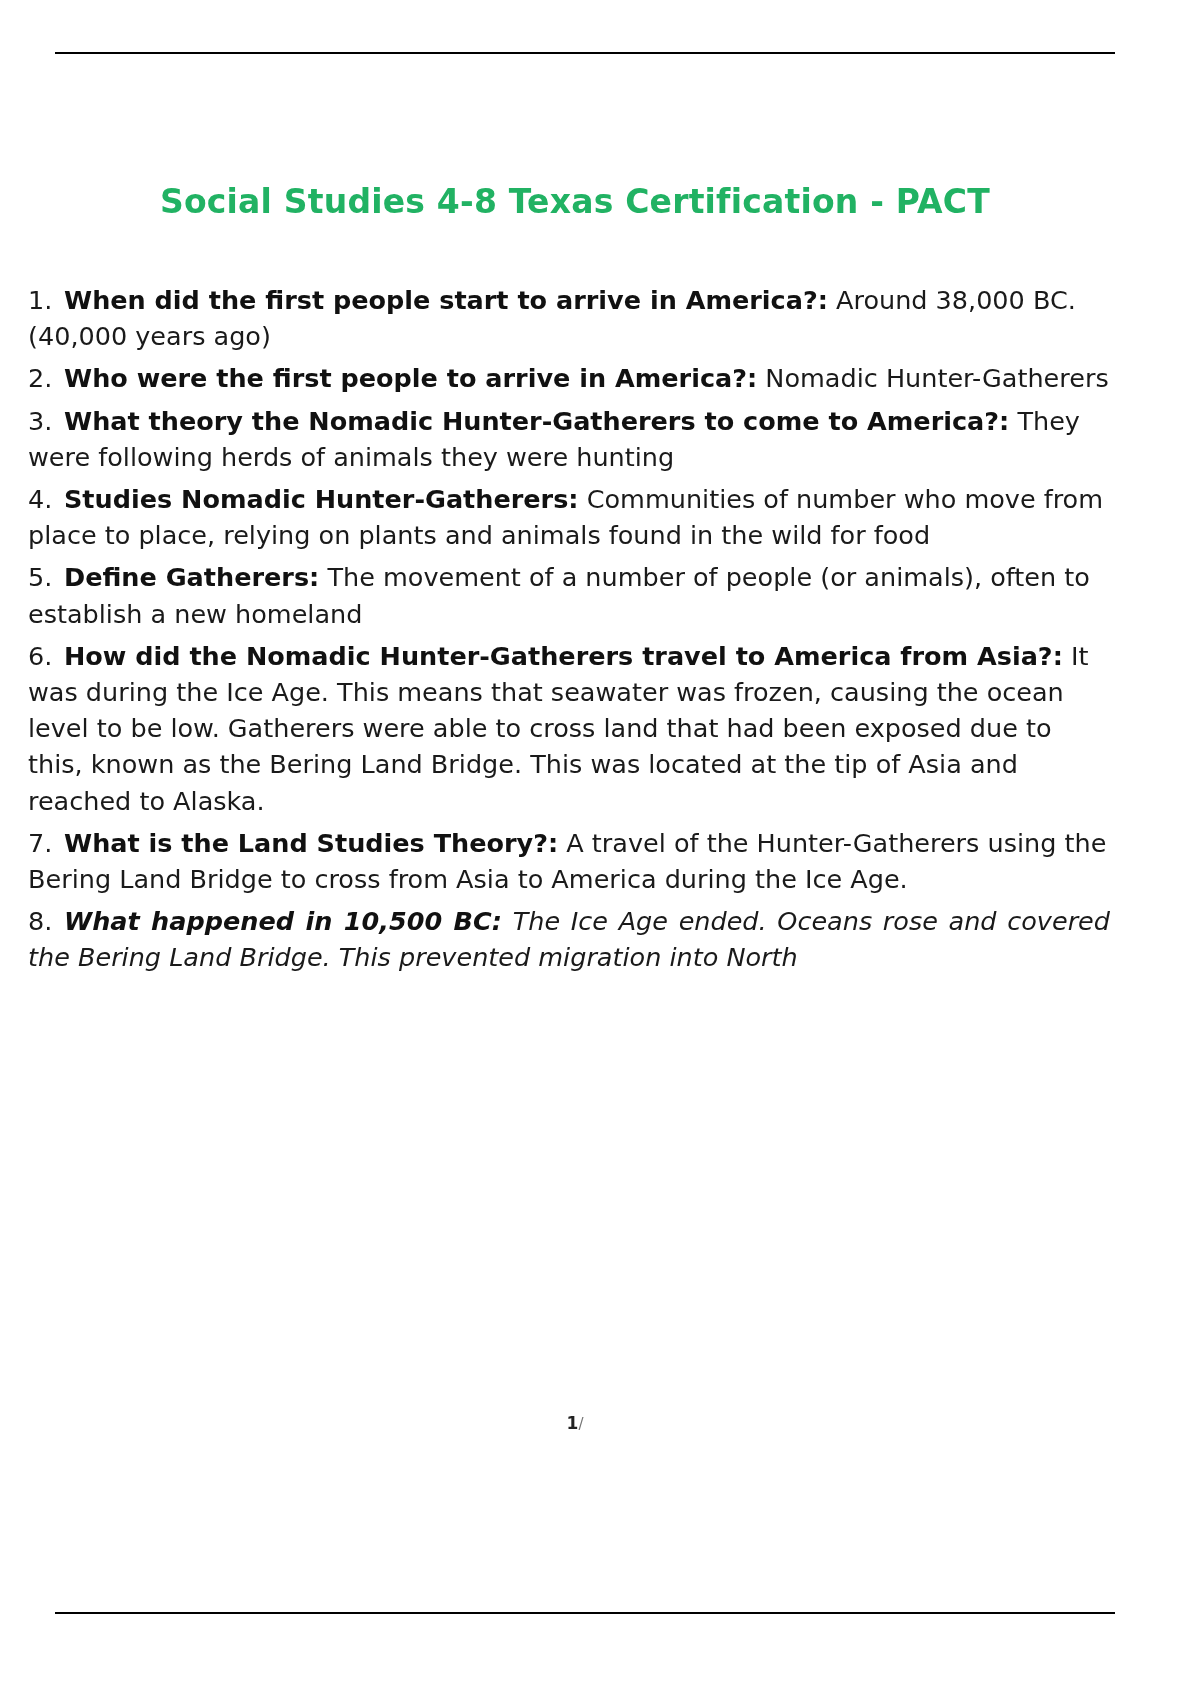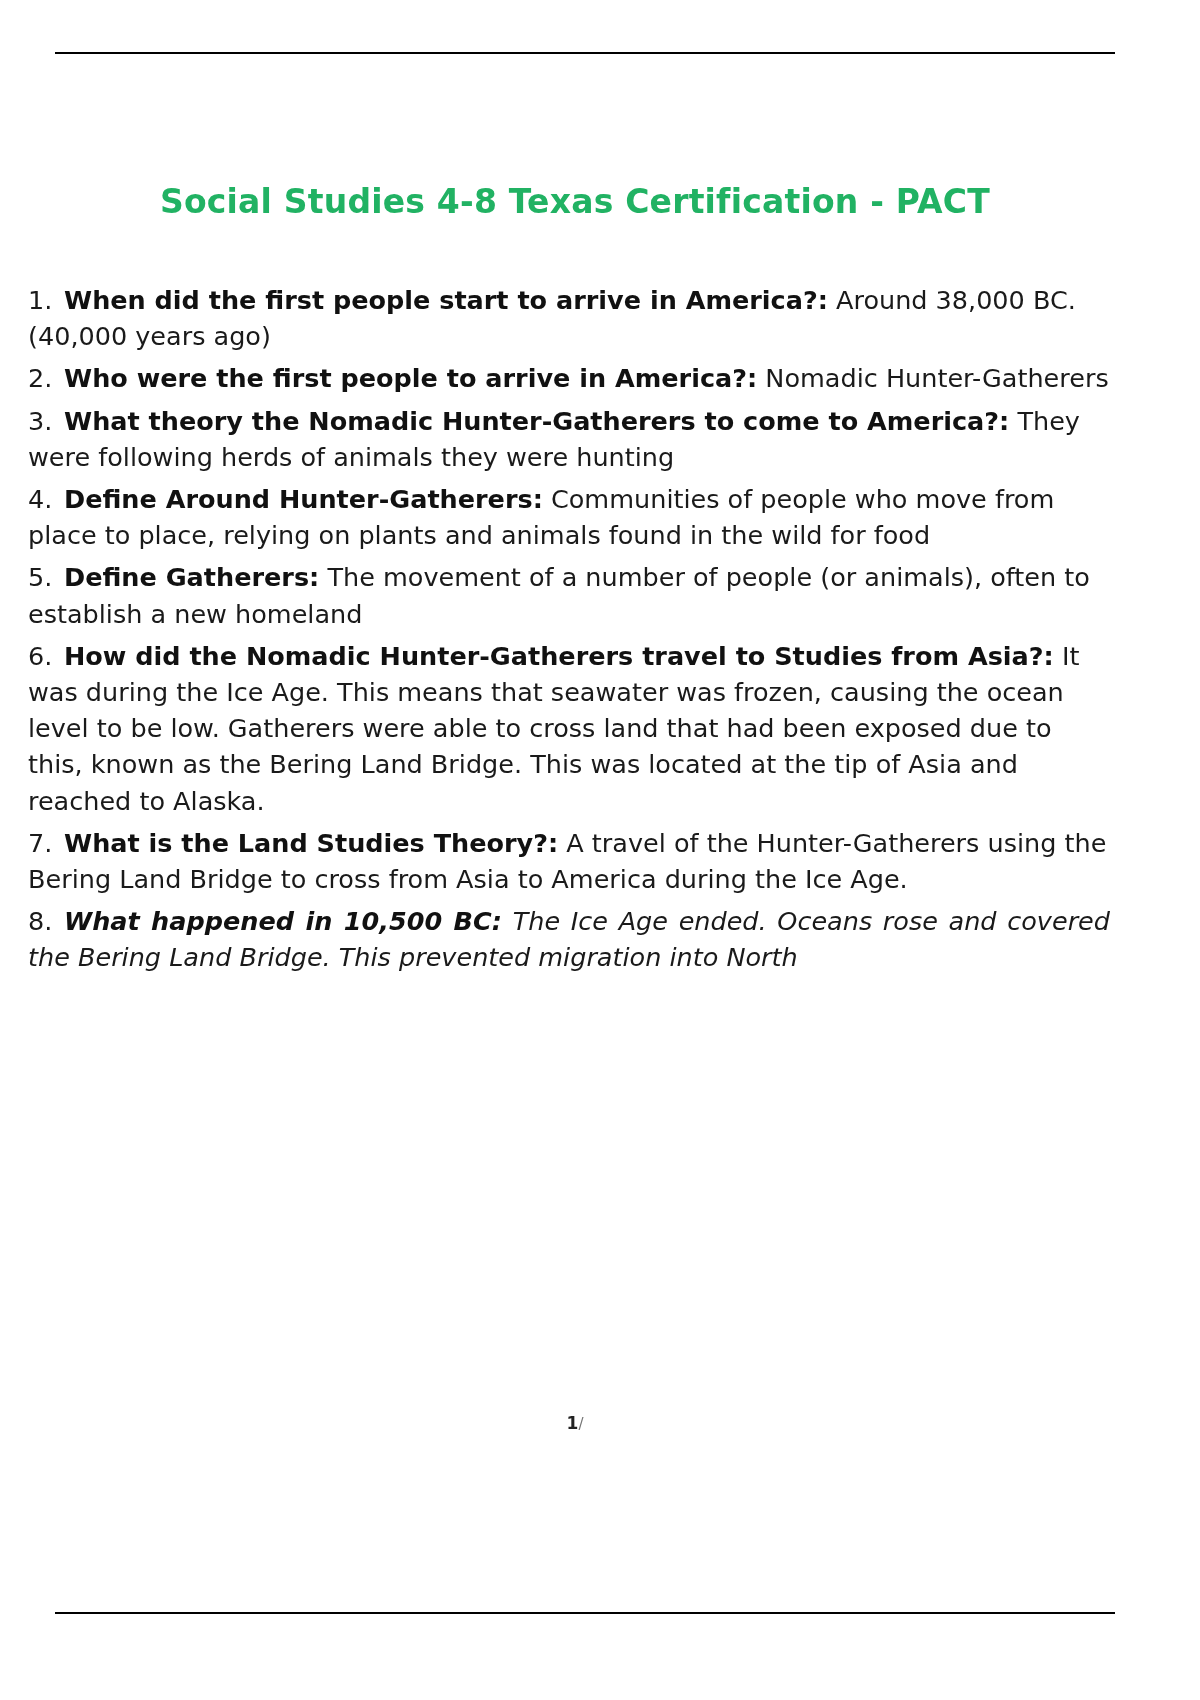--- a/index.html
+++ b/index.html
@@ -139,33 +139,33 @@
       </li>
 
       <li>
         <span class="body">
           <span class="q">What theory the Nomadic Hunter-Gatherers to come to America?:</span><span class="a"> They were following herds of animals they were hunting</span>
         </span>
       </li>
 
       <li>
         <span class="body">
-          <span class="q">Define Around Hunter-Gatherers:</span><span class="a"> Communities of people who move from place to place, relying on plants and animals found in the wild for food</span>
+          <span class="q">Studies Nomadic Hunter-Gatherers:</span><span class="a"> Communities of number who move from place to place, relying on plants and animals found in the wild for food</span>
         </span>
       </li>
 
       <li>
         <span class="body">
           <span class="q">Define Gatherers:</span><span class="a"> The movement of a number of people (or animals), often to establish a new homeland</span>
         </span>
       </li>
 
       <li>
         <span class="body">
-          <span class="q">How did the Nomadic Hunter-Gatherers travel to Studies from Asia?:</span><span class="a"> It was during the Ice Age. This means that seawater was frozen, causing the ocean level to be low. Gatherers were able to cross land that had been exposed due to this, known as the Bering Land Bridge. This was located at the tip of Asia and reached to Alaska.</span>
+          <span class="q">How did the Nomadic Hunter-Gatherers travel to America from Asia?:</span><span class="a"> It was during the Ice Age. This means that seawater was frozen, causing the ocean level to be low. Gatherers were able to cross land that had been exposed due to this, known as the Bering Land Bridge. This was located at the tip of Asia and reached to Alaska.</span>
         </span>
       </li>
 
       <li>
         <span class="body">
           <span class="q">What is the Land Studies Theory?:</span><span class="a"> A travel of the Hunter-Gatherers using the Bering Land Bridge to cross from Asia to America during the Ice Age.</span>
         </span>
       </li>
 
       <li class="justify">

